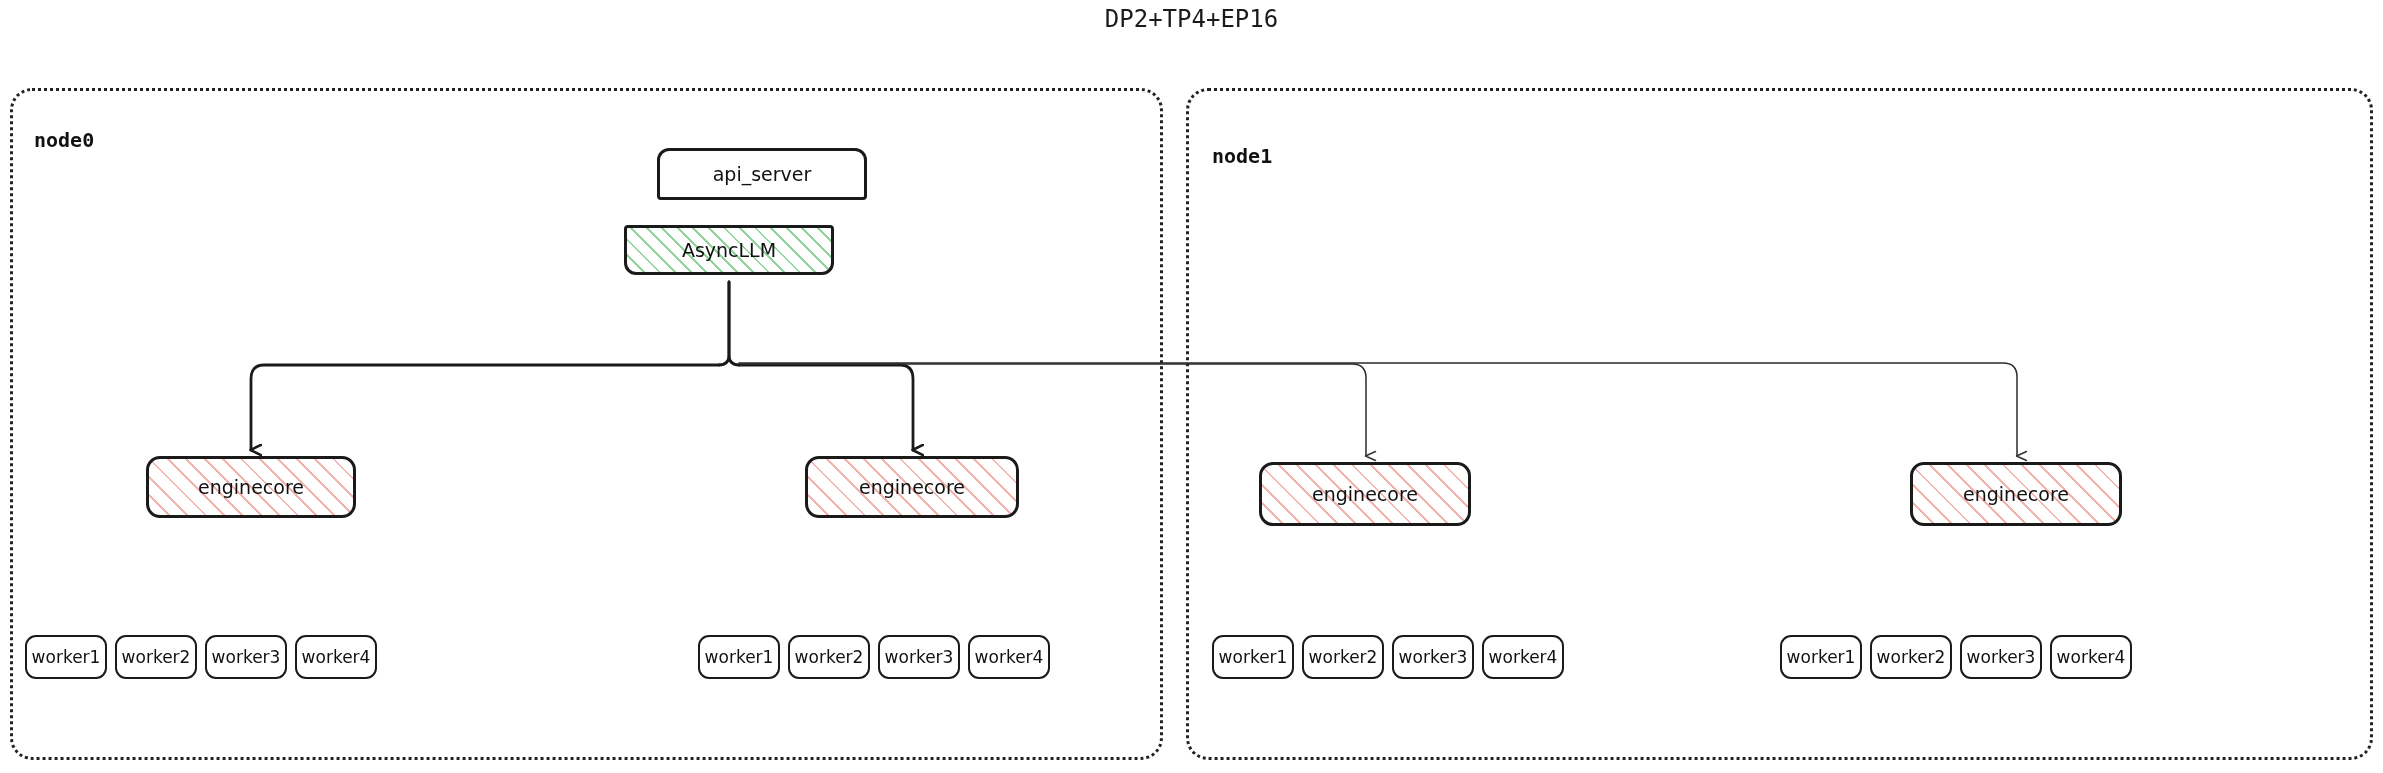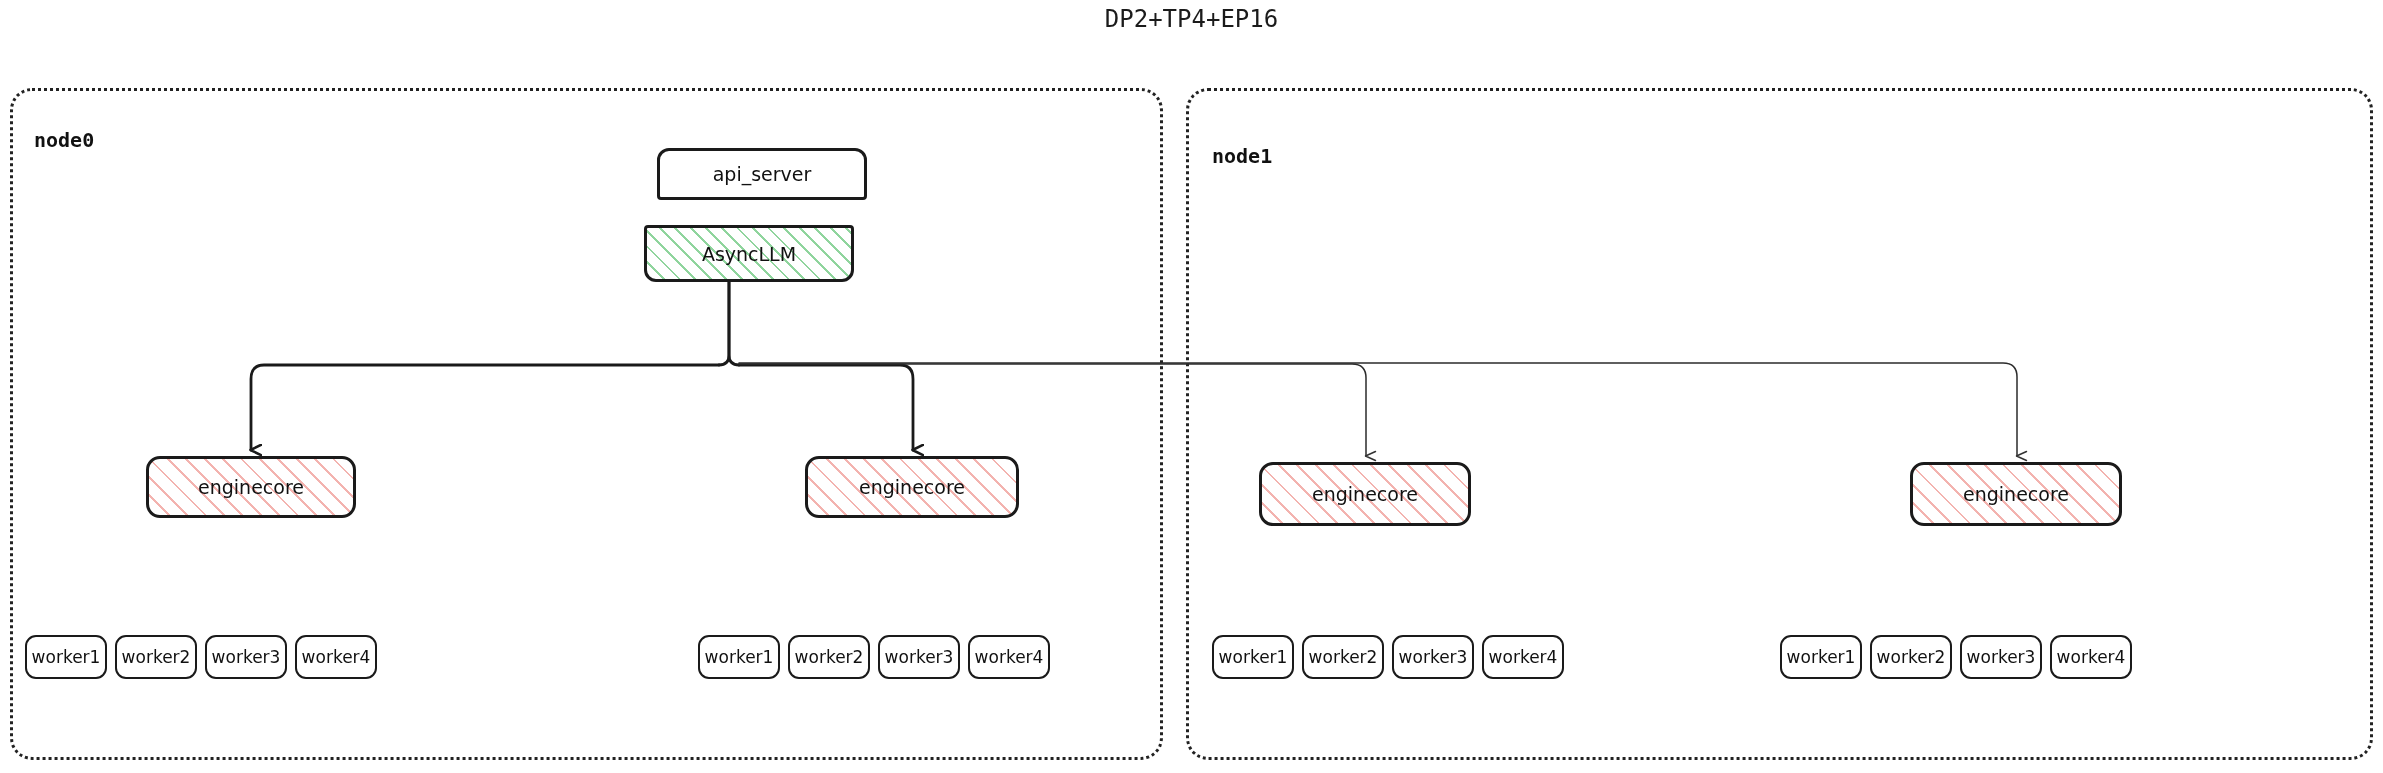--- a/index.html
+++ b/index.html
@@ -132,21 +132,21 @@
   </svg>
 
   <div id="dyn">
       <div class="node-group" style="left: 10px; top: 88px; width: 1153px; height: 672px;"></div>
       <div class="node-label" style="left: 34px; top: 128px;">node0</div>
       <div class="node-group" style="left: 1186px; top: 88px; width: 1187px; height: 672px;"></div>
       <div class="node-label" style="left: 1212px; top: 144px;">node1</div>
       <div class="box box-api" style="left: 657px; top: 148px; width: 210px; height: 52px;">
         <span>api_server</span>
       </div>
-      <div class="box box-async" style="left: 644px; top: 225px; width: 210px; height: 57px;">
+      <div class="box box-async" style="left: 624px; top: 225px; width: 210px; height: 50px;">
         <span>AsyncLLM</span>
       </div>
       <div class="box box-enginecore" style="left: 146px; top: 456px; width: 210px; height: 62px;">
         <span>enginecore</span>
       </div>
       <div class="box box-enginecore" style="left: 805px; top: 456px; width: 214px; height: 62px;">
         <span>enginecore</span>
       </div>
       <div class="box box-enginecore" style="left: 1259px; top: 462px; width: 212px; height: 64px;">
         <span>enginecore</span>

